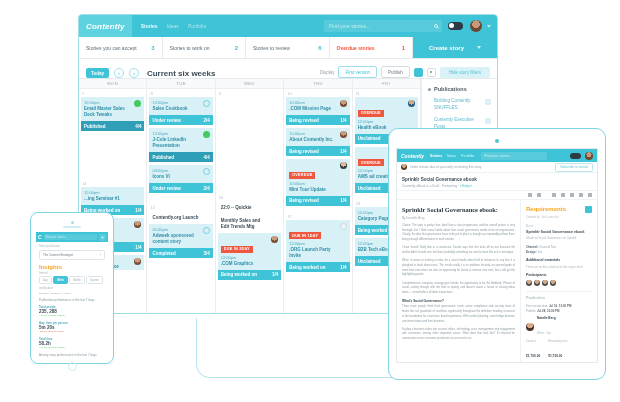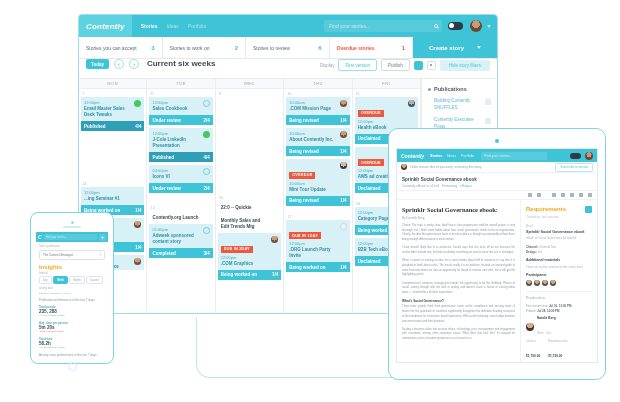--- a/index.html
+++ b/index.html
@@ -80,21 +80,21 @@
   .d-stat.overdue .lbl { color: #f0573f; font-weight: bold; }
   .d-stat.overdue .num { color: #f0573f; }
   .d-create {
     width: 84px; background: #3fc3d6; color: #fff;
     display: flex; align-items: center; justify-content: center;
     font-size: 6px; font-weight: bold; gap: 13px; position: relative;
   }
   .d-create .cv { width:0;height:0;border-left:2.5px solid transparent;border-right:2.5px solid transparent;border-top:3px solid #d6f3f8;}
 
   .d-toolbar {
-    height: 20px; display: flex; align-items: flex-start;
+    height: 20px; display: flex; align-items: flex-end;
     padding: 0 7px; gap: 5px; border-bottom: 1px solid #e6eaec;
   }
   .t-today { background:#3fc3d6;color:#fff;font-size:4.5px;font-weight:bold;padding:2.5px 5px;border-radius:2px;}
   .t-arrow {
     width: 10px; height: 10px; border-radius: 50%;
     border: 1px solid #9ddfe8; color: #3fc3d6;
     font-size: 6px; display: flex; align-items: center; justify-content: center;
     line-height: 1;
   }
   .t-title { font-size: 8px; font-weight: bold; color: #3c4b55; margin-left: 3px; }

